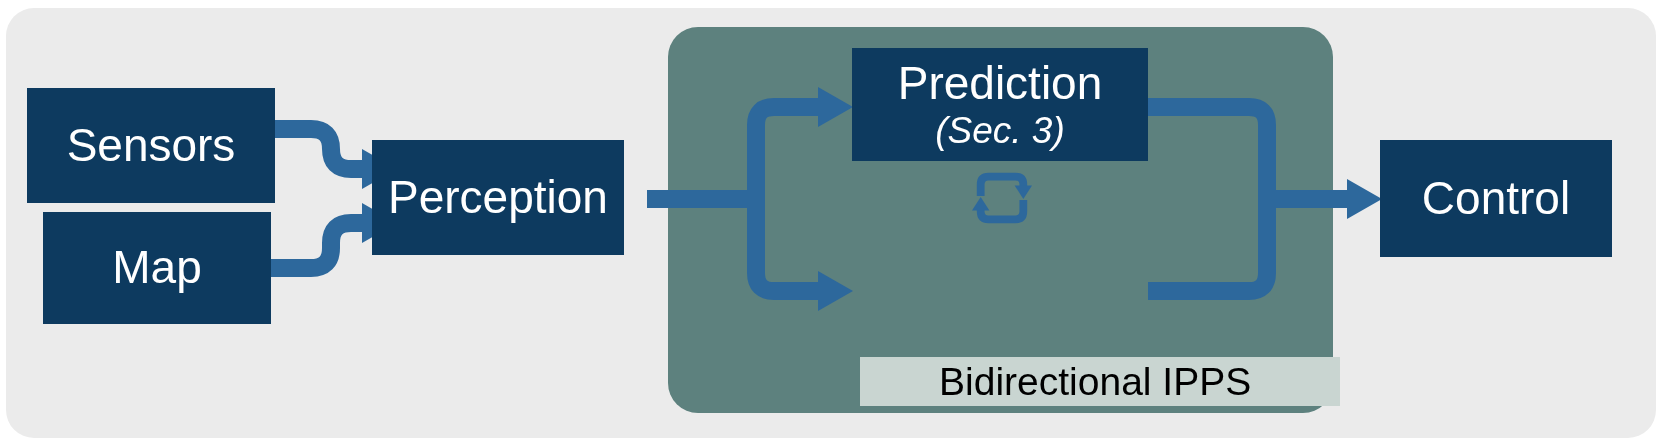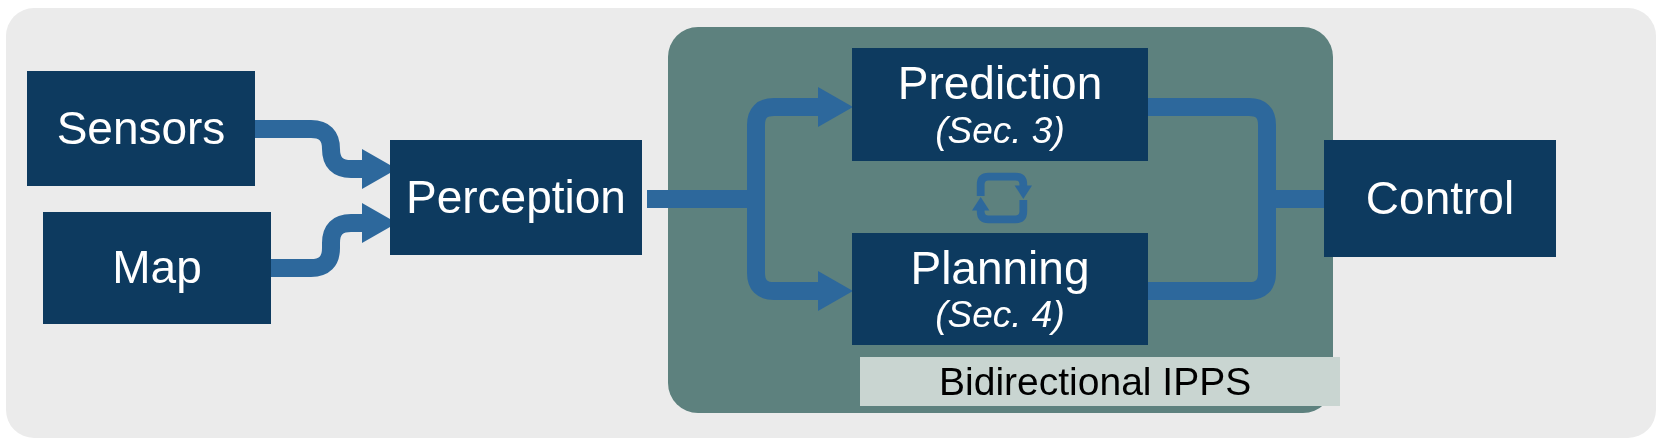--- a/index.html
+++ b/index.html
@@ -40,26 +40,26 @@
     display: flex;
     flex-direction: column;
     align-items: center;
     justify-content: center;
     text-align: center;
     z-index: 3;
     line-height: 1.12;
   }
   .node .main-label { font-size: 46px; }
   .node .sub-label  { font-size: 37px; font-style: italic; }
-  .node-sensors    { left: 27px;   top: 71px;  width: 228px; height: 115px; }
+  .node-sensors    { left: 27px;   top: 88px;  width: 248px; height: 115px; }
   .node-map        { left: 27px;   top: 212px; width: 228px; height: 112px; margin-left: 16px; }
-  .node-perception { left: 390px;  top: 140px; width: 252px; height: 115px; }
+  .node-perception { left: 372px;  top: 140px; width: 252px; height: 115px; }
   .node-prediction { left: 852px;  top: 48px;  width: 296px; height: 113px; }
   .node-planning   { left: 852px;  top: 233px; width: 296px; height: 112px; }
-  .node-control    { left: 1324px; top: 140px; width: 232px; height: 117px; }
+  .node-control    { left: 1380px; top: 140px; width: 232px; height: 117px; }
   .ipps-label {
     position: absolute;
     left: 828px; top: 357px;
     width: 480px; height: 49px;
     background: #c9d5d1;
     color: #000000;
     display: flex;
     align-items: center;
     justify-content: center;
     font-size: 39px;
@@ -128,24 +128,20 @@
 
   <div class="node node-perception">
     <span class="main-label">Perception</span>
   </div>
 
   <div class="node node-prediction">
     <span class="main-label">Prediction</span>
     <span class="sub-label">(Sec. 3)</span>
   </div>
 
-  <div class="node node-planning">
-    <span class="main-label">Planning</span>
-    <span class="sub-label">(Sec. 4)</span>
-  </div>
 
   <div class="node node-control">
     <span class="main-label">Control</span>
   </div>
 
   <div class="ipps-label">
     <span class="label-main">Bidirectional IPPS</span>
   </div>
 
 </div>

